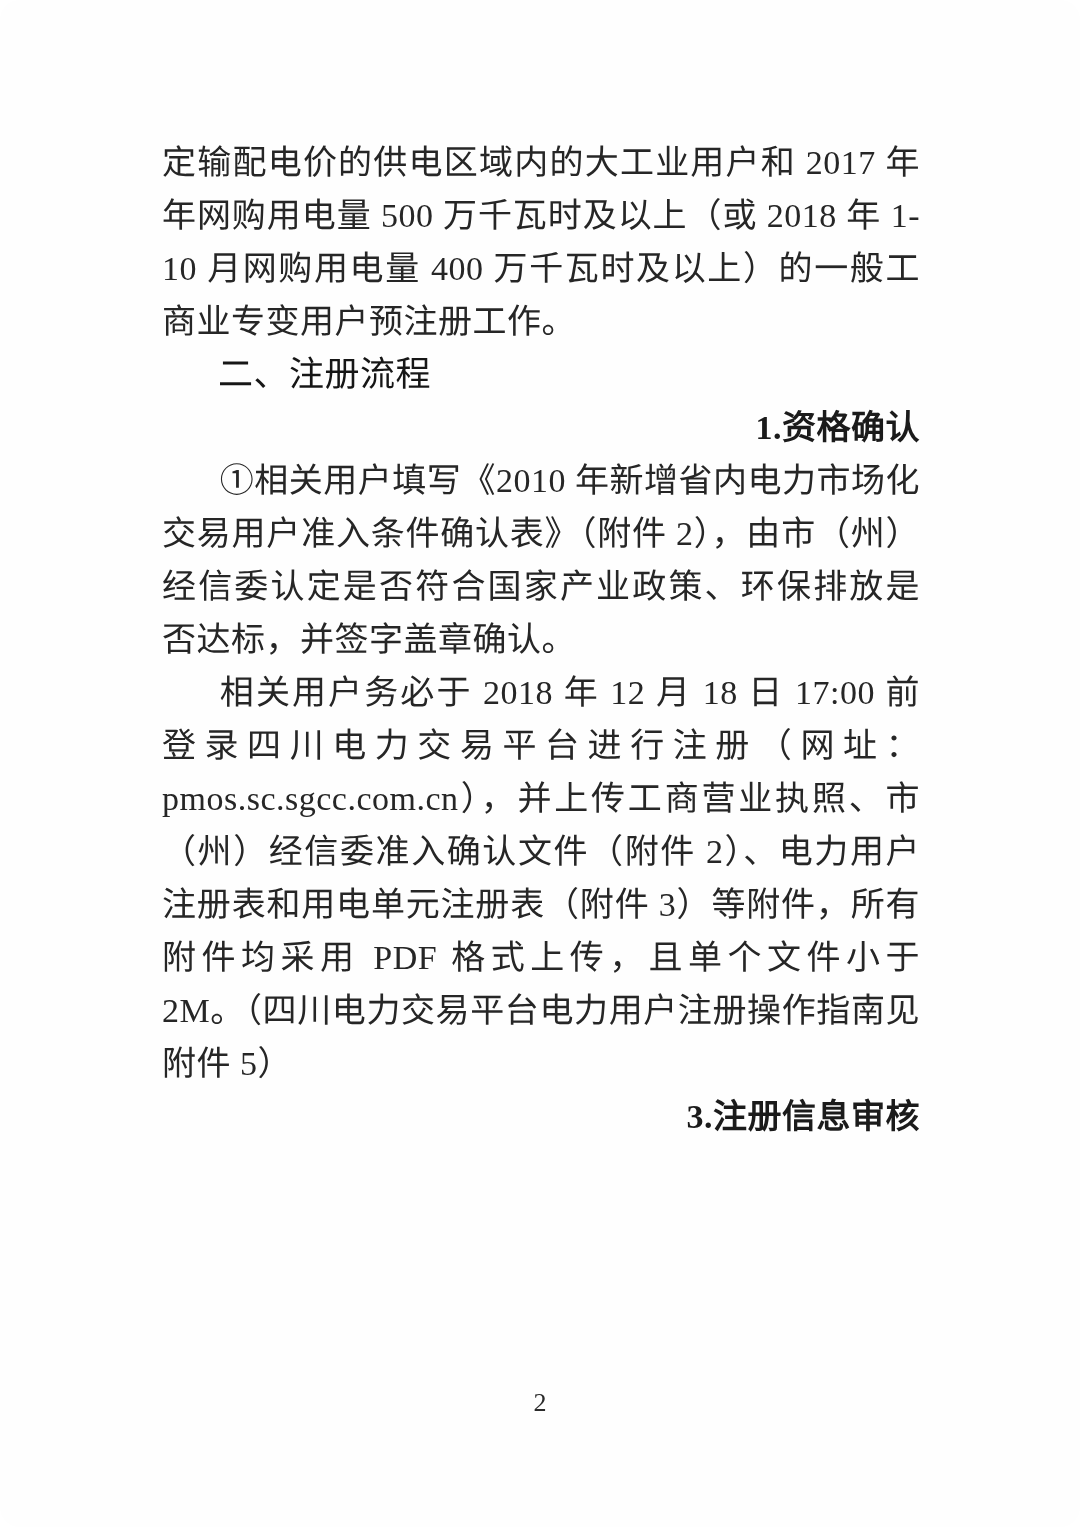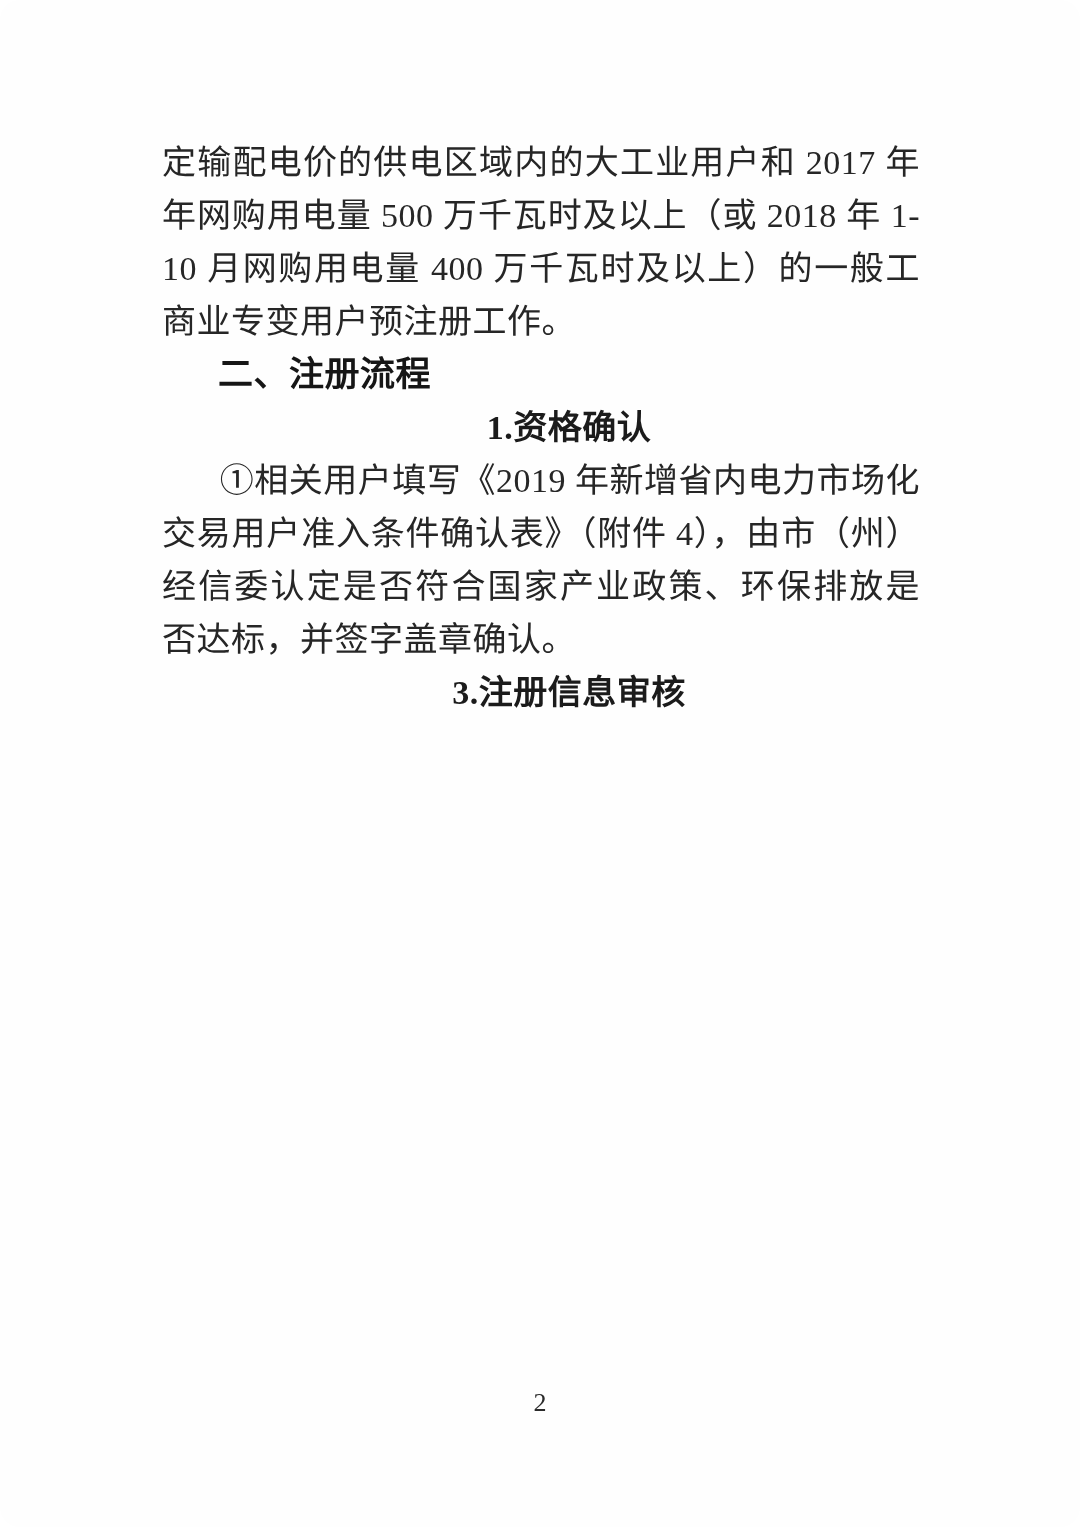--- a/index.html
+++ b/index.html
@@ -42,32 +42,32 @@
     text-indent: 1.7em;
     font-weight: normal;
   }
   .para.continuation {
     text-indent: 0;
   }
   .h-major {
     font-family: "DejaVu Sans", "Liberation Sans", sans-serif;
     font-size: 35px;
     line-height: 53px;
-    font-weight: 700;
+    font-weight: 400;
     color: #161616;
     text-indent: 1.6em;
     text-align: left;
   }
   .h-minor {
     font-size: 34px;
     line-height: 53px;
     font-weight: 700;
     color: #1b1b1b;
     text-indent: 1.65em;
-    text-align: center;
+    text-align: right;
   }
   .page-footer {
     position: absolute;
     left: 0;
     top: 1388px;
     width: 1080px;
     text-align: center;
   }
   .page-number {
     font-size: 26px;
@@ -82,24 +82,25 @@
 
   <div class="doc-text">
 
     <p class="para continuation">定输配电价的供电区域内的大工业用户和 2017 年年网购用电量 500 万千瓦时及以上（或 2018 年 1-10 月网购用电量 400 万千瓦时及以上）的一般工商业专变用户预注册工作。</p>
 
 
     <h2 class="h-major">二、注册流程</h2>
 
     <h3 class="h-minor">1.资格确认</h3>
 
-    <p class="para">①相关用户填写《2019 年新增省内电力市场化交易用户准入条件确认表》（附件 4），由市（州）经信委认定是否符合国家产业政策、环保排放是否达标，并签字盖章确认。</p>
+    <p class="para">①相关用户填写《2010 年新增省内电力市场化交易用户准入条件确认表》（附件 2），由市（州）经信委认定是否符合国家产业政策、环保排放是否达标，并签字盖章确认。</p>
 
 
 
+    <p class="para">相关用户务必于 2018 年 12 月 18 日 17:00 前登录四川电力交易平台进行注册（网址：pmos.sc.sgcc.com.cn），并上传工商营业执照、市（州）经信委准入确认文件（附件 2）、电力用户注册表和用电单元注册表（附件 3）等附件，所有附件均采用 PDF 格式上传，且单个文件小于 2M。（四川电力交易平台电力用户注册操作指南见附件 5）</p>
 
     <h3 class="h-minor">3.注册信息审核</h3>
 
   </div>
 
   <div class="page-footer">
     <span class="page-number">2</span>
   </div>
 
 </div>

